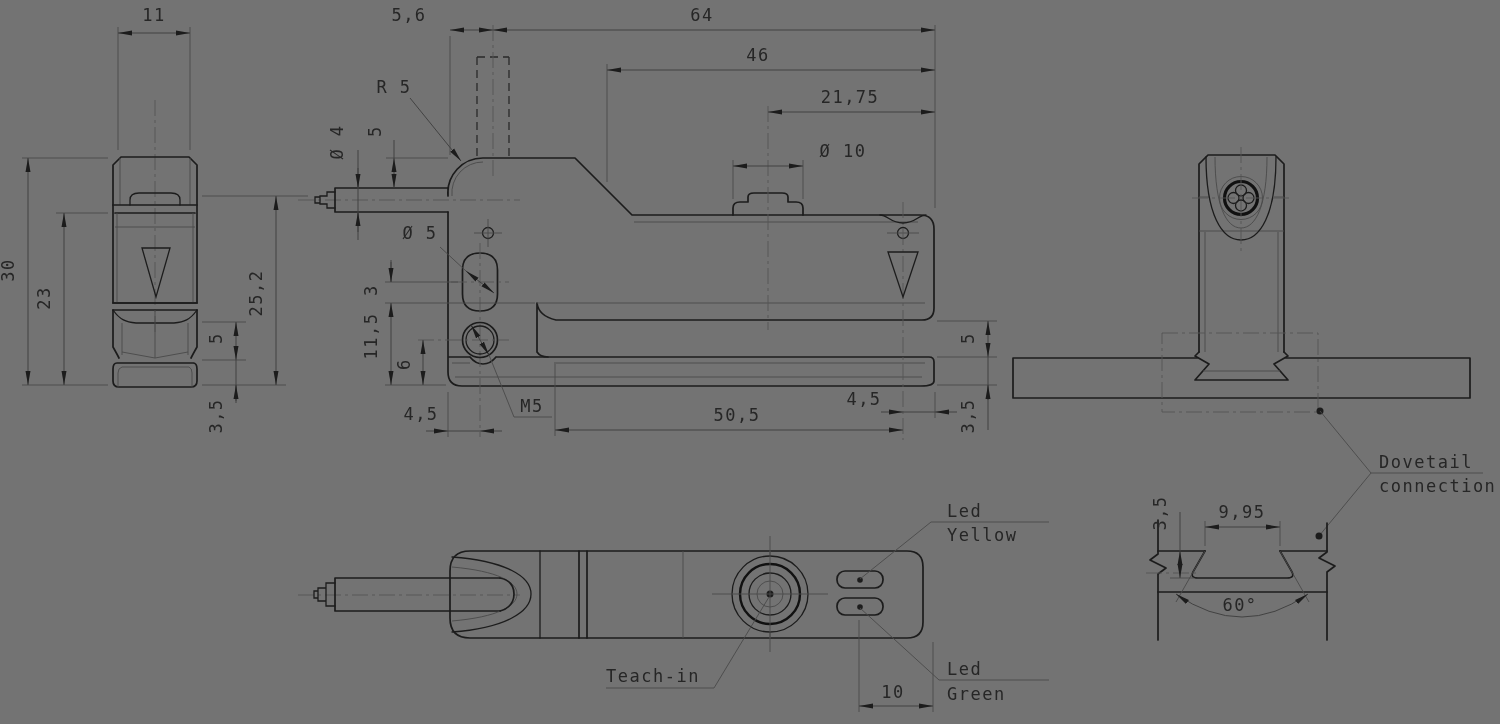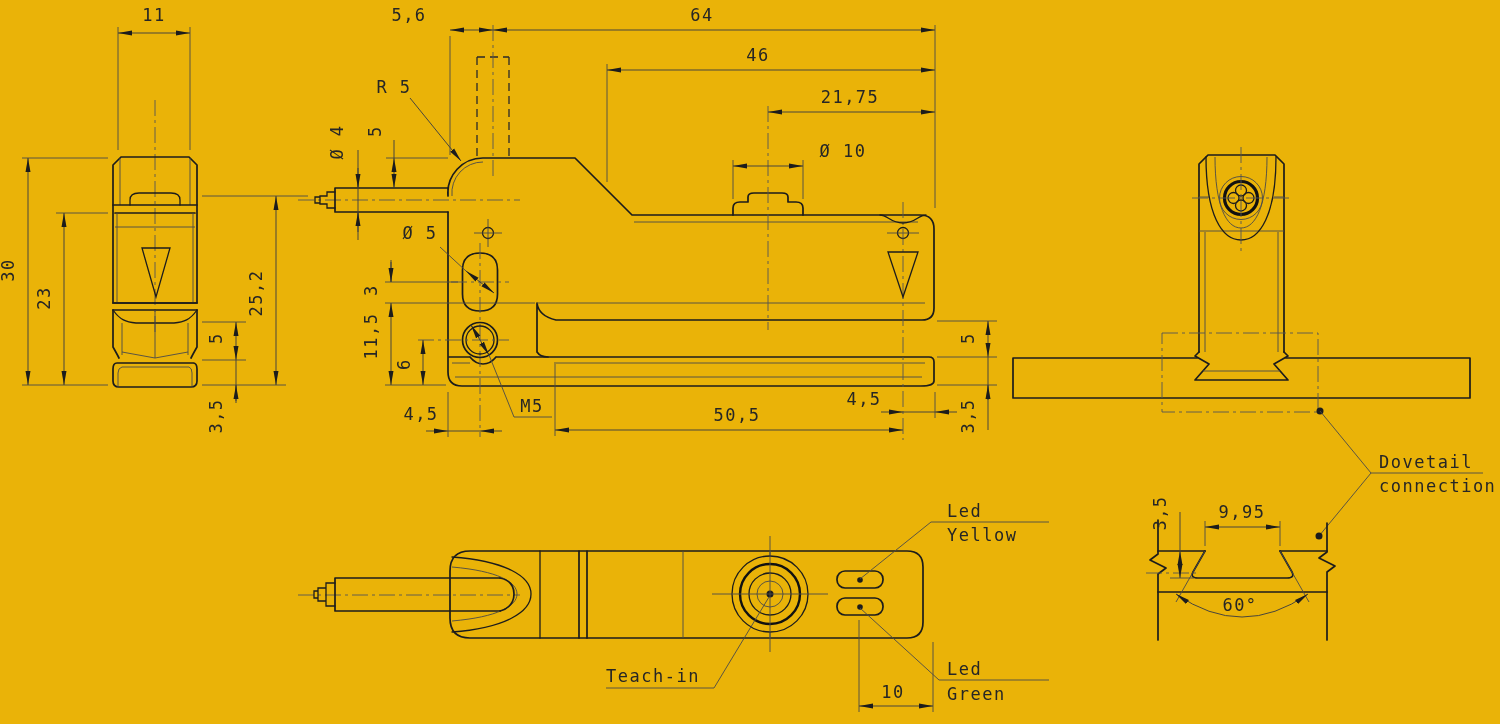--- a/index.html
+++ b/index.html
@@ -1,16 +1,16 @@
 <!DOCTYPE html>
 <html><head>
 <meta charset="utf-8">
 <style>
   html,body{margin:0;padding:0;background:#fff;}
-  .stage{width:1500px;height:724px;background:#eab308;position:relative;font-family:"DejaVu Sans Mono", monospace;}
+  .stage{width:1500px;height:724px;background:#737373;position:relative;font-family:"DejaVu Sans Mono", monospace;}
   svg{display:block;}
   .ol{fill:none;stroke:#1c1c1c;stroke-width:1.7;stroke-linecap:round;stroke-linejoin:round;}
   .ml{fill:none;stroke:#1c1c1c;stroke-width:1.3;stroke-linecap:round;}
   .tl{fill:none;stroke:#4a4a4a;stroke-width:0.9;stroke-linecap:butt;}
   .dl{fill:none;stroke:#3f3f3f;stroke-width:0.95;}
   .cl{fill:none;stroke:#555;stroke-width:0.9;stroke-dasharray:16 4 3 4;}
   .hl{fill:none;stroke:#2a2a2a;stroke-width:1.3;stroke-dasharray:8 5;}
   .bold{fill:none;stroke:#111;stroke-width:3.2;}
   .arr{marker-start:url(#arw);marker-end:url(#arw);}
   .arrE{marker-end:url(#arw);}

